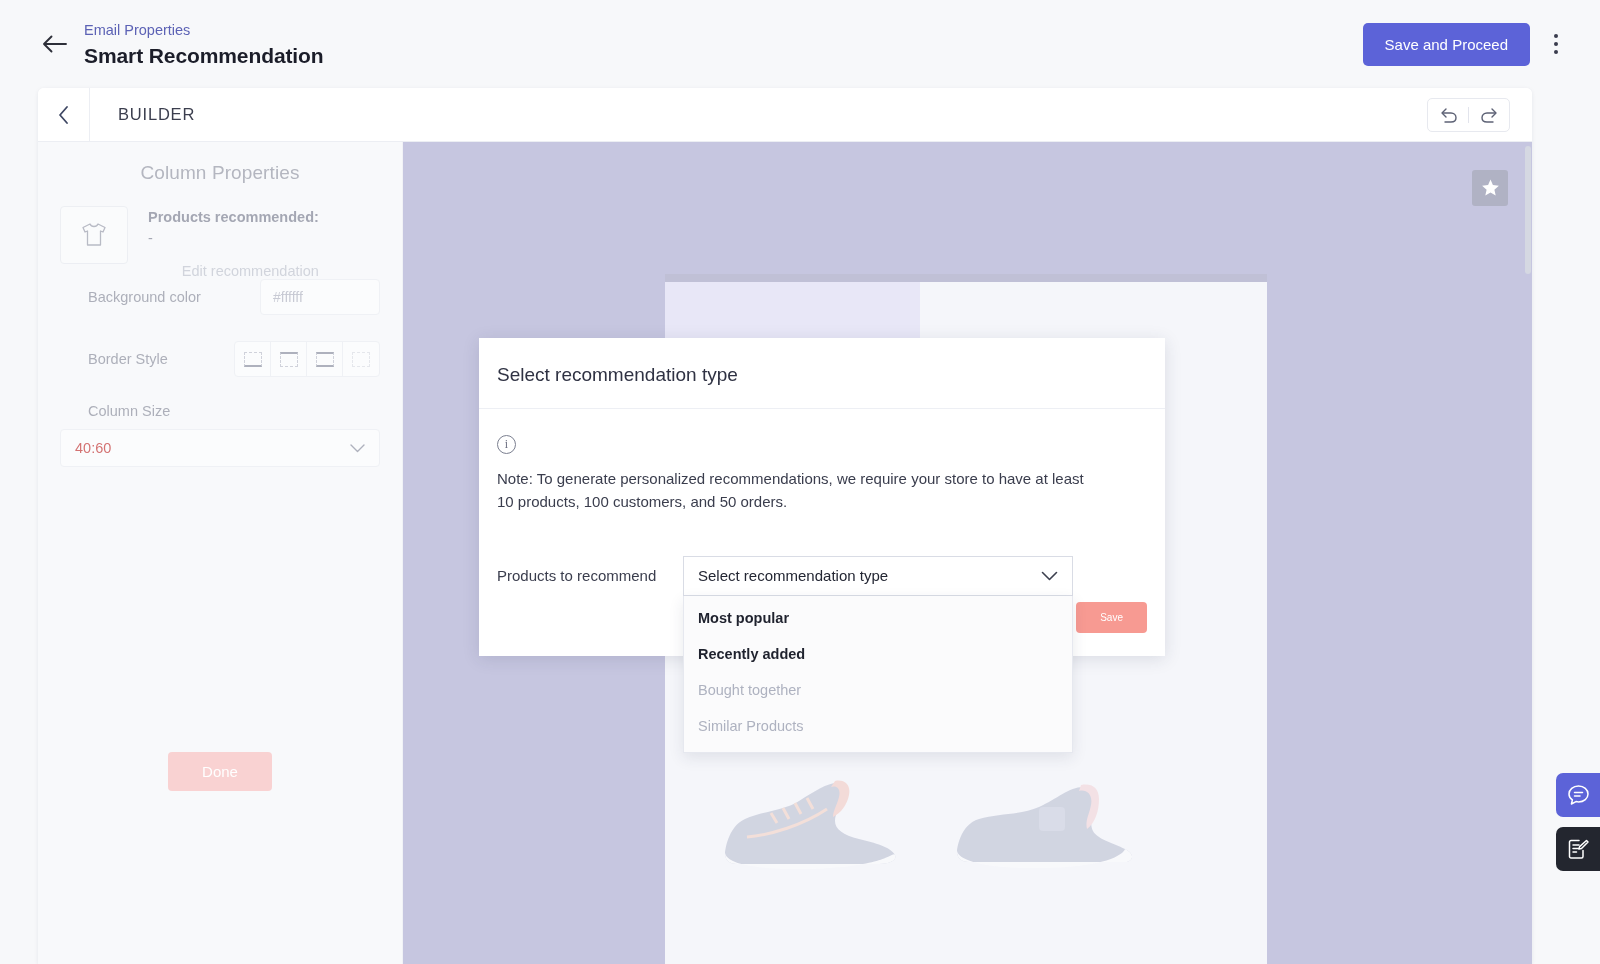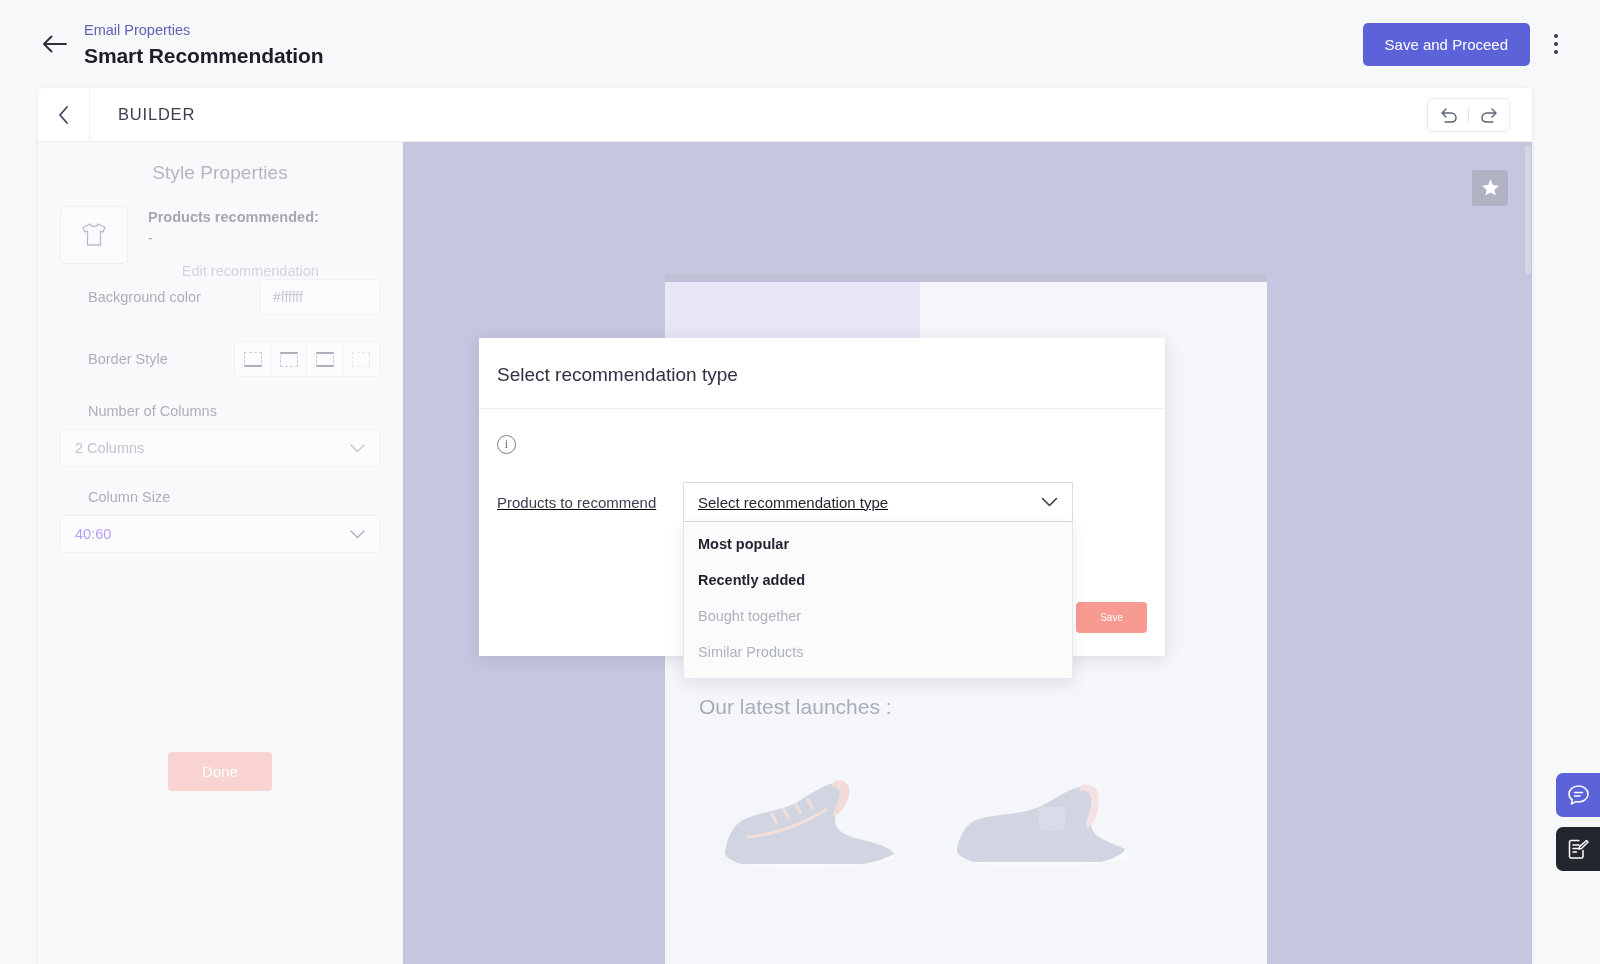--- a/index.html
+++ b/index.html
@@ -212,21 +212,21 @@
     width: 100%;
     border: 1px solid #e6e9ef;
     border-radius: 4px;
     background: #fafbfd;
     display: flex; align-items: center;
     padding: 0 14px;
     font-size: 14.5px;
     color: #9a9eae;
     cursor: pointer;
   }
-  .select-box.strong { color: #8b5cf6; }
+  .select-box.strong { color: #b91c1c; }
   .select-box span:first-child { flex: 1; }
   .chev-sm { color: #9aa0b2; display: flex; align-items: center; }
   .done-wrap {
     position: absolute;
     left: 0; right: 0;
     top: 610px;
     display: flex; justify-content: center;
   }
   .done-btn {
     background: #f6b8b8;
@@ -325,22 +325,21 @@
   }
   .note-text {
     font-size: 15px;
     line-height: 1.53;
     color: #3a3d4d;
     max-width: 600px;
   }
   .form-row {
     display: flex;
     align-items: center;
-    margin-top: 28px;
-    text-decoration: underline;
+    margin-top: 42px;
   }
   .form-label {
     font-size: 15px;
     color: #3a3d4d;
     width: 186px;
     flex: none;
   }
   .dd-wrap { position: relative; width: 390px; }
   .dd-control {
     height: 40px;
@@ -466,21 +465,21 @@
           <path d="M15 6H7C4.2 6 2 8 2 10.7C2 13.4 4.2 15 7 15H13" stroke="#5d6275" stroke-width="1.4" stroke-linecap="round" stroke-linejoin="round"></path>
           <path d="M12 2L16 6L12 10" stroke="#5d6275" stroke-width="1.4" stroke-linecap="round" stroke-linejoin="round"></path>
         </svg>
       </div>
     </div>
   </div>
 
   <div class="builder-body">
 
     <div class="sidebar">
-      <div class="sidebar-title">Style Properties</div>
+      <div class="sidebar-title">Column Properties</div>
 
       <div class="prop-row-top">
         <div class="thumb-box">
           <svg width="30" height="28" viewBox="0 0 30 28" fill="none">
             <path d="M11 3L4 6.5L6 11L8.5 10V24H21.5V10L24 11L26 6.5L19 3C19 3 18 5.5 15 5.5C12 5.5 11 3 11 3Z" stroke="#8d91a2" stroke-width="1.3" stroke-linejoin="round"></path>
           </svg>
         </div>
         <div class="prop-texts">
           <div class="prop-strong">Products recommended:</div>
           <div class="prop-dash">-</div>
@@ -504,31 +503,20 @@
             </div>
           <div class="bs-btn">
               <span class="bs-glyph b-tb"></span>
             </div>
           <div class="bs-btn">
               <span class="bs-glyph b-none"></span>
             </div>
         </div>
       </div>
 
-      <div class="field-stack">
-        <span class="field-label">Number of Columns</span>
-        <div class="select-box">
-          <span>2 Columns</span>
-          <span class="chev-sm">
-            <svg width="15" height="9" viewBox="0 0 15 9" fill="none">
-                <path d="M1 1L7.5 7.5L14 1" stroke="#9aa0b2" stroke-width="1.4" stroke-linecap="round" stroke-linejoin="round"></path>
-              </svg>
-          </span>
-        </div>
-      </div>
 
       <div class="field-stack">
         <span class="field-label">Column Size</span>
         <div class="select-box strong">
           <span>40:60</span>
           <span class="chev-sm">
             <svg width="15" height="9" viewBox="0 0 15 9" fill="none">
                 <path d="M1 1L7.5 7.5L14 1" stroke="#7d8295" stroke-width="1.4" stroke-linecap="round" stroke-linejoin="round"></path>
               </svg>
           </span>
@@ -582,20 +570,21 @@
 
       <div class="scroll-strip">
         <div class="scroll-thumb"></div>
       </div>
     </div>
 
     <div class="modal modal-primary">
       <div class="modal-title">Select recommendation type</div>
       <div class="modal-pad">
         <div class="info-icon">i</div>
+        <div class="note-text">Note: To generate personalized recommendations, we require your store to have at least 10 products, 100 customers, and 50 orders.</div>
 
         <div class="form-row">
           <span class="form-label">Products to recommend</span>
           <div class="dd-wrap">
             <div class="dd-control">
               <span>Select recommendation type</span>
               <span class="chev-sm">
                 <svg width="17" height="10" viewBox="0 0 17 10" fill="none">
                     <path d="M1.5 1.5L8.5 8.5L15.5 1.5" stroke="#3c404f" stroke-width="1.6" stroke-linecap="round" stroke-linejoin="round"></path>
                   </svg>

